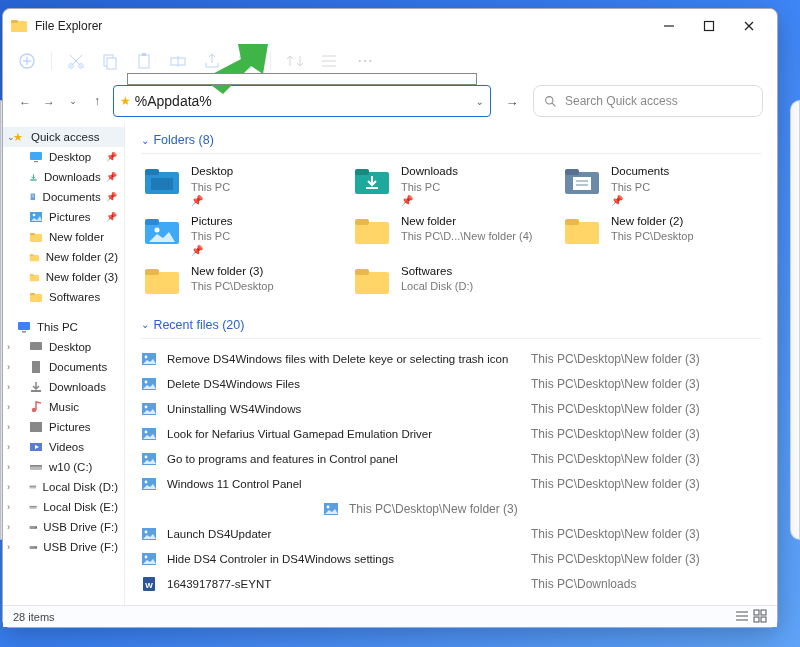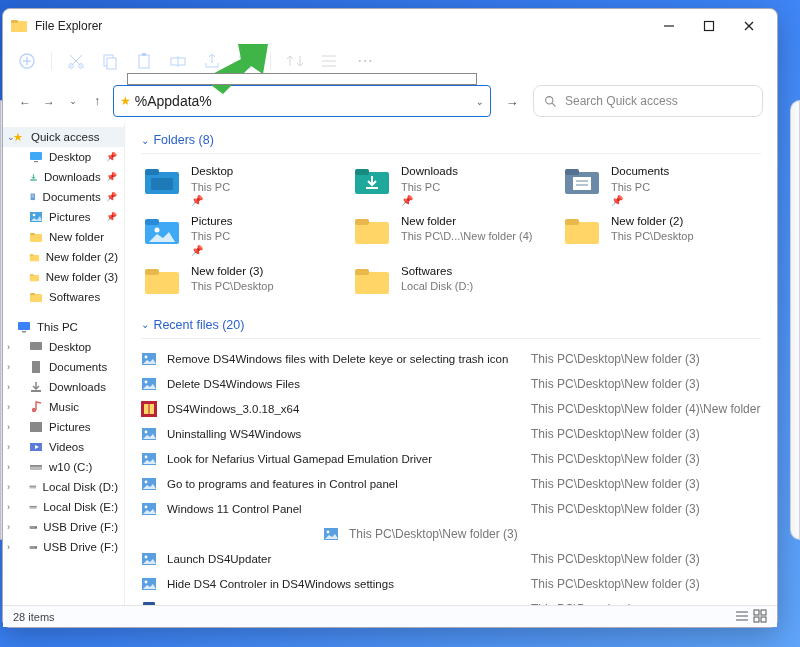--- a/index.html
+++ b/index.html
@@ -478,29 +478,20 @@
             <span class="rico"><svg viewBox="0 0 16 16">
                 <rect x="1" y="2" width="14" height="12" fill="#5aa0e0"></rect>
                 <circle cx="5" cy="6" r="1.4" fill="#fff"></circle>
                 <path d="M2 13 l4-4 3 2 3-3 3 5 z" fill="#fff" opacity="0.8"></path>
               </svg></span>
             <span class="rname">Delete DS4Windows Files</span>
             <span class="rpath">This PC\Desktop\New folder (3)</span>
           </div>
           <div class="recent-row">
             <span class="rico"><svg viewBox="0 0 16 16">
-                <rect width="16" height="16" fill="#b23"></rect>
-                <rect x="3" y="3" width="10" height="10" fill="#ffd568"></rect>
-                <line x1="8" y1="3" x2="8" y2="13" stroke="#b23"></line>
-              </svg></span>
-            <span class="rname">DS4Windows_3.0.18_x64</span>
-            <span class="rpath">This PC\Desktop\New folder (4)\New folder</span>
-          </div>
-          <div class="recent-row">
-            <span class="rico"><svg viewBox="0 0 16 16">
                 <rect x="1" y="2" width="14" height="12" fill="#5aa0e0"></rect>
                 <circle cx="5" cy="6" r="1.4" fill="#fff"></circle>
                 <path d="M2 13 l4-4 3 2 3-3 3 5 z" fill="#fff" opacity="0.8"></path>
               </svg></span>
             <span class="rname">Uninstalling WS4Windows</span>
             <span class="rpath">This PC\Desktop\New folder (3)</span>
           </div>
           <div class="recent-row">
             <span class="rico"><svg viewBox="0 0 16 16">
                 <rect x="1" y="2" width="14" height="12" fill="#5aa0e0"></rect>

